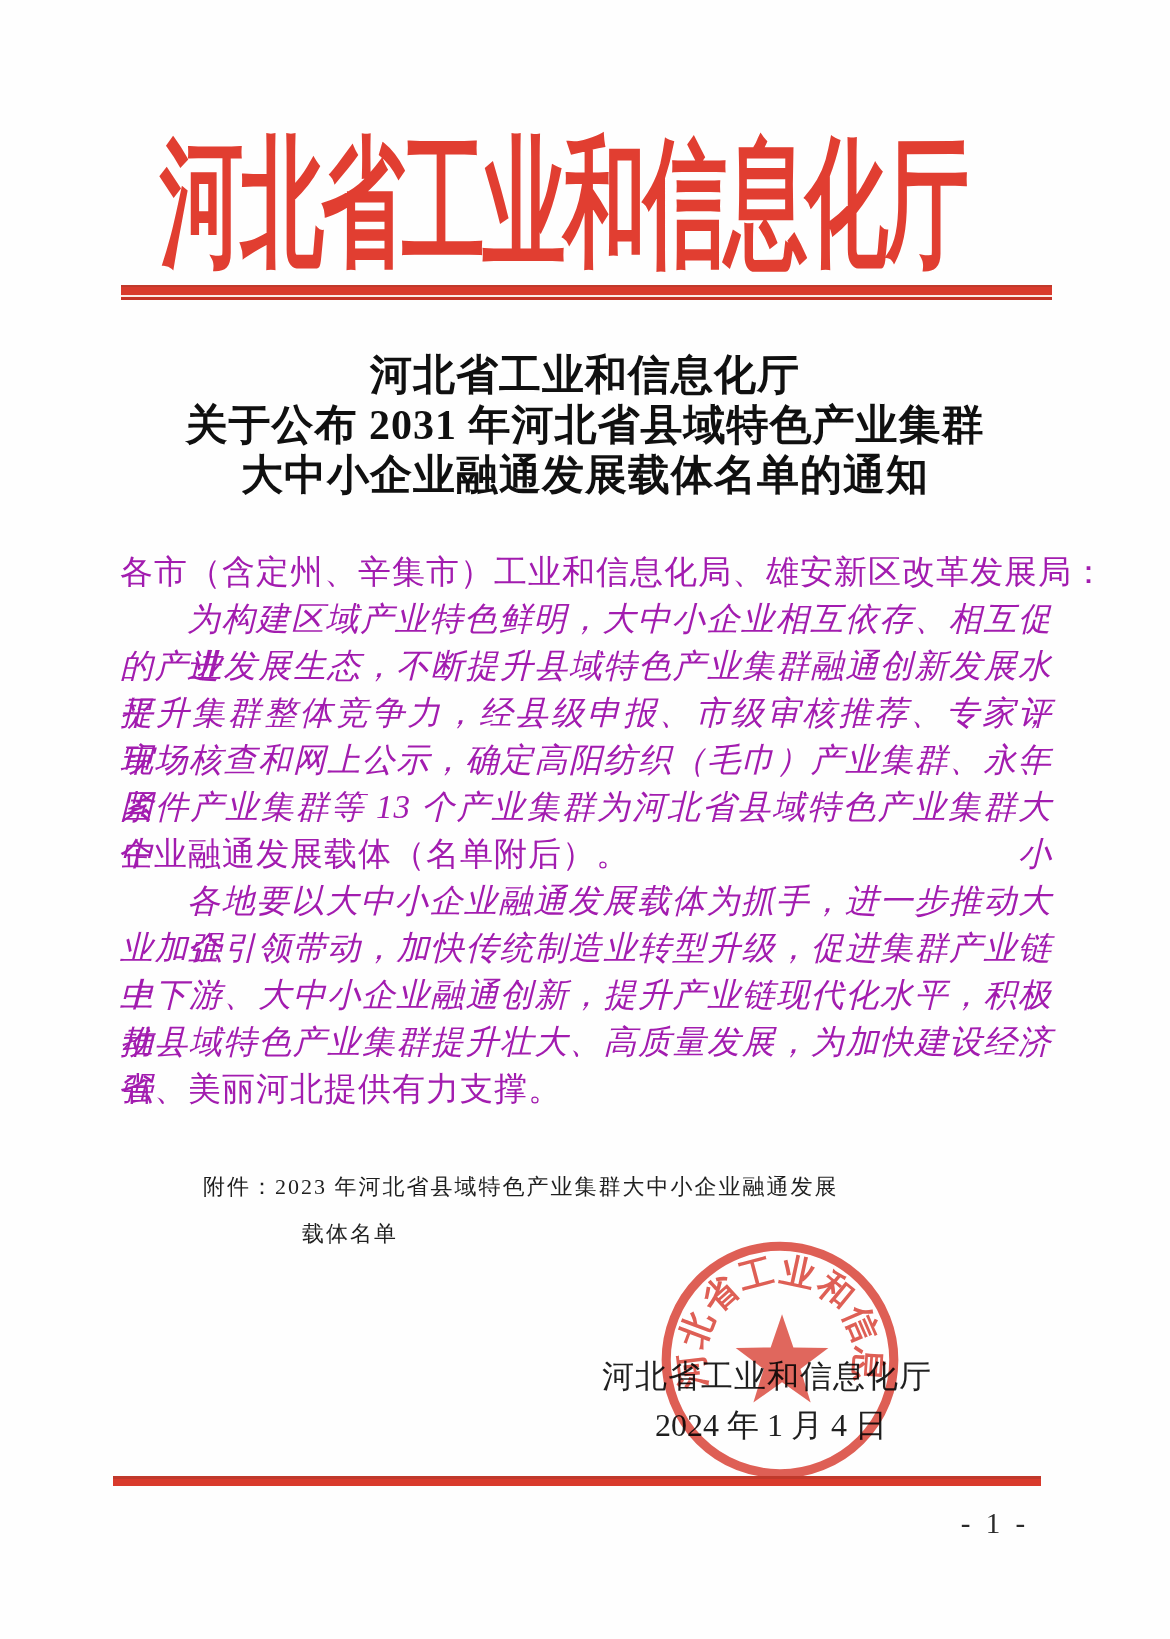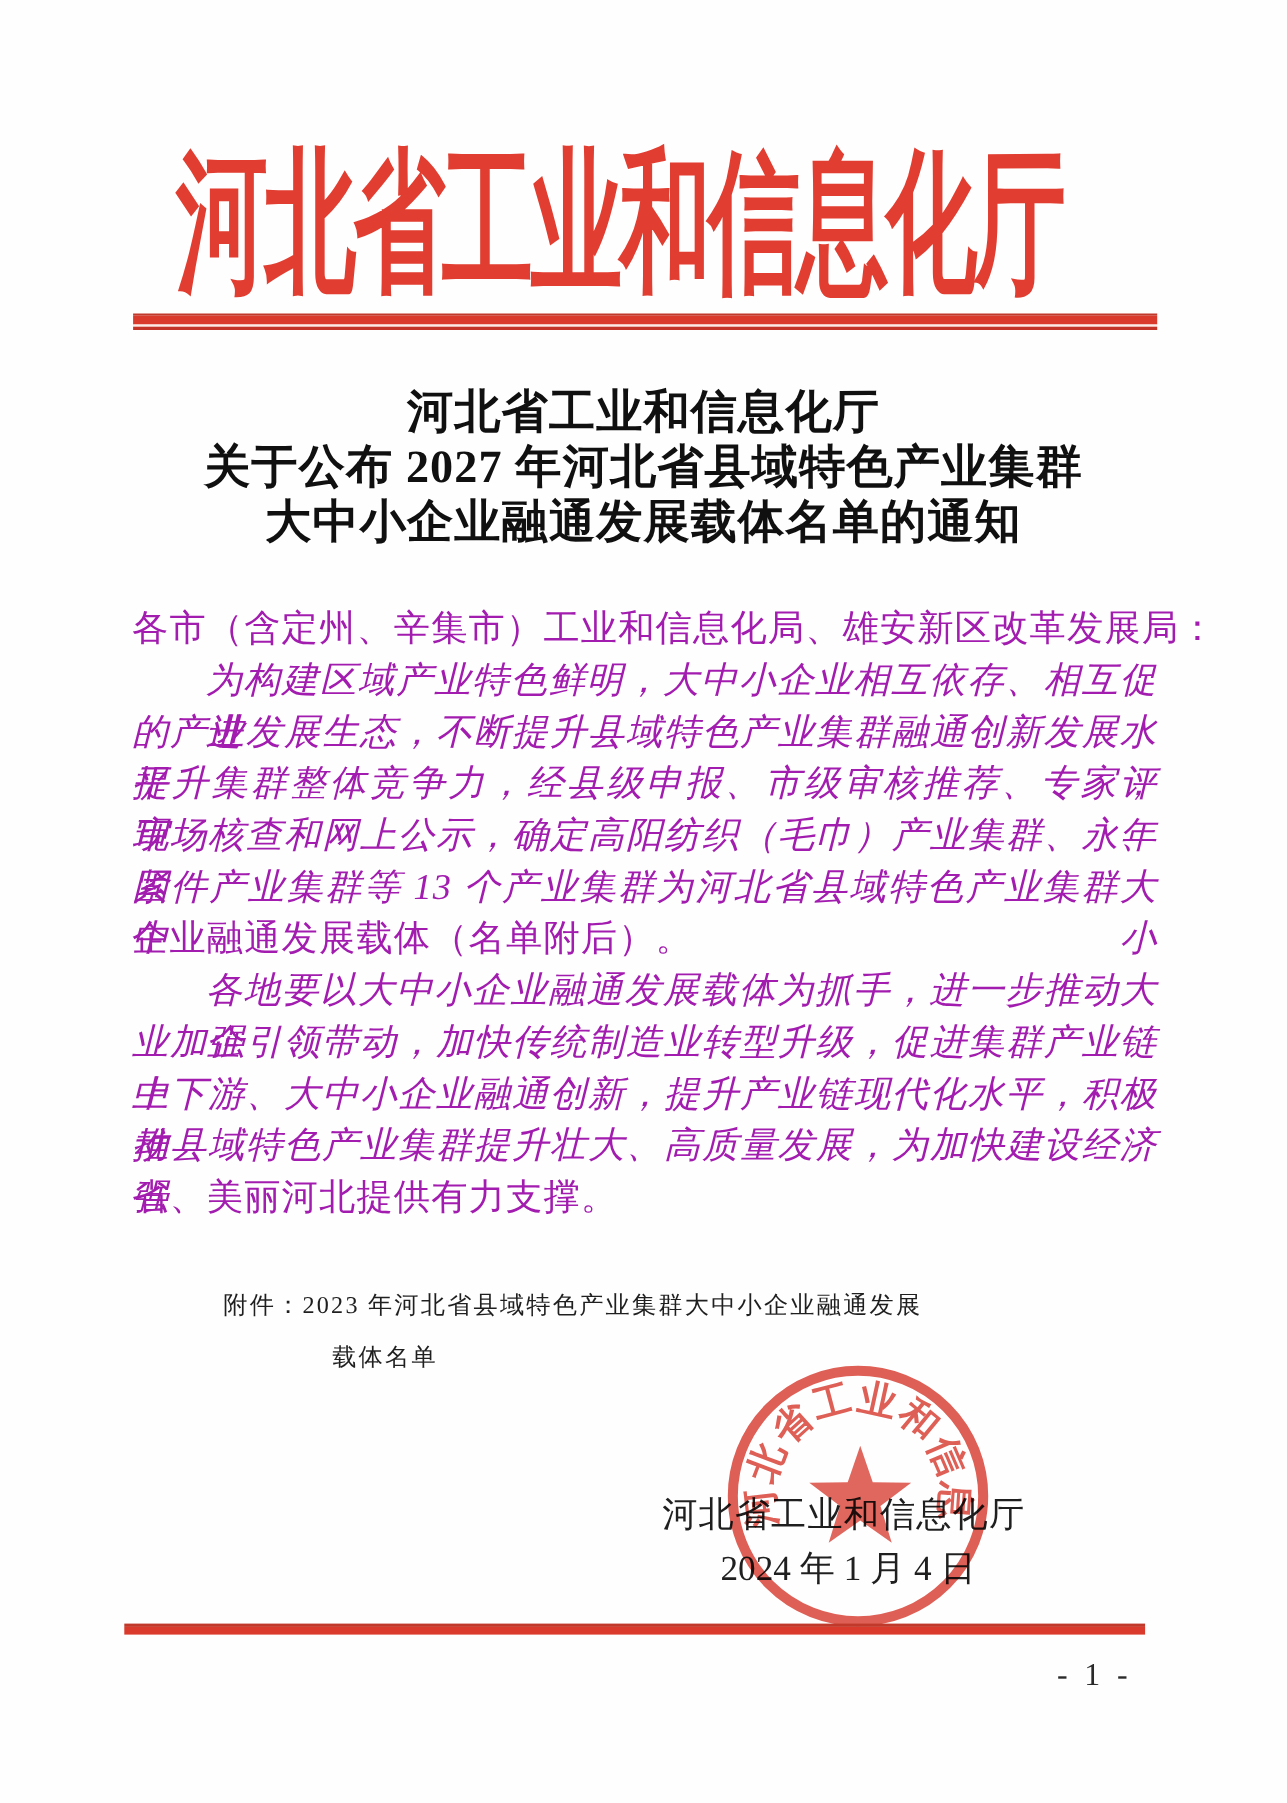--- a/index.html
+++ b/index.html
@@ -156,21 +156,21 @@
 
   <div class="rule rule-header">
     <div class="r-a"></div>
     <div class="r-b"></div>
     <div class="r-c"></div>
     <div class="r-d"></div>
   </div>
 
   <div class="doc-title">
     <div>河北省工业和信息化厅</div>
-    <div>关于公布 2027 年河北省县域特色产业集群</div>
+    <div>关于公布 2031 年河北省县域特色产业集群</div>
     <div>大中小企业融通发展载体名单的通知</div>
   </div>
 
   <div class="body-text">
     <div class="bline">各市（含定州、辛集市）工业和信息化局、雄安新区改革发展局：</div>
     <div class="bline ind just">为构建区域产业特色鲜明，大中小企业相互依存、相互促进</div>
     <div class="bline just">的产业发展生态，不断提升县域特色产业集群融通创新发展水平，</div>
     <div class="bline just">提升集群整体竞争力，经县级申报、市级审核推荐、专家评审、</div>
     <div class="bline just">现场核查和网上公示，确定高阳纺织（毛巾）产业集群、永年紧</div>
     <div class="bline just">固件产业集群等 13 个产业集群为河北省县域特色产业集群大中小</div>

